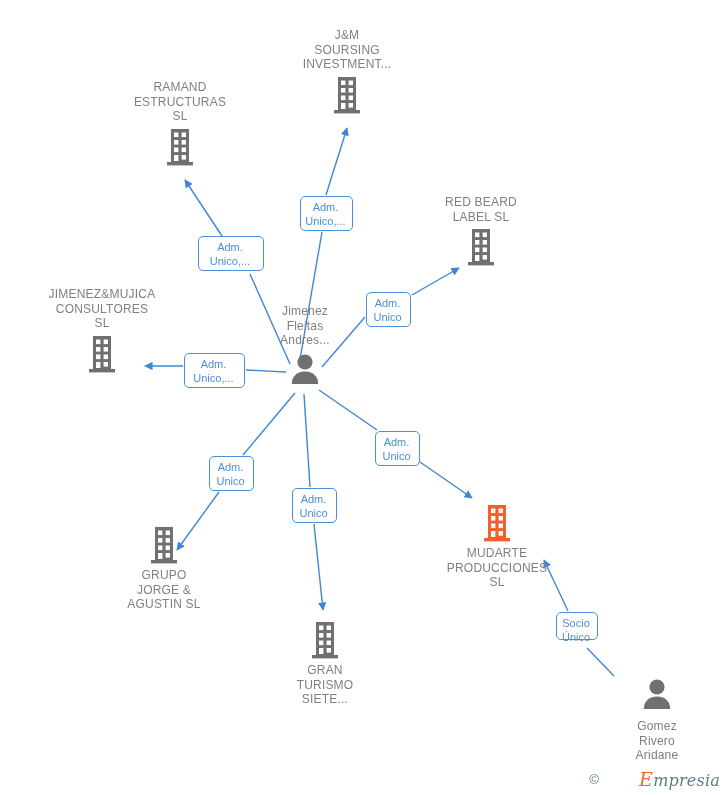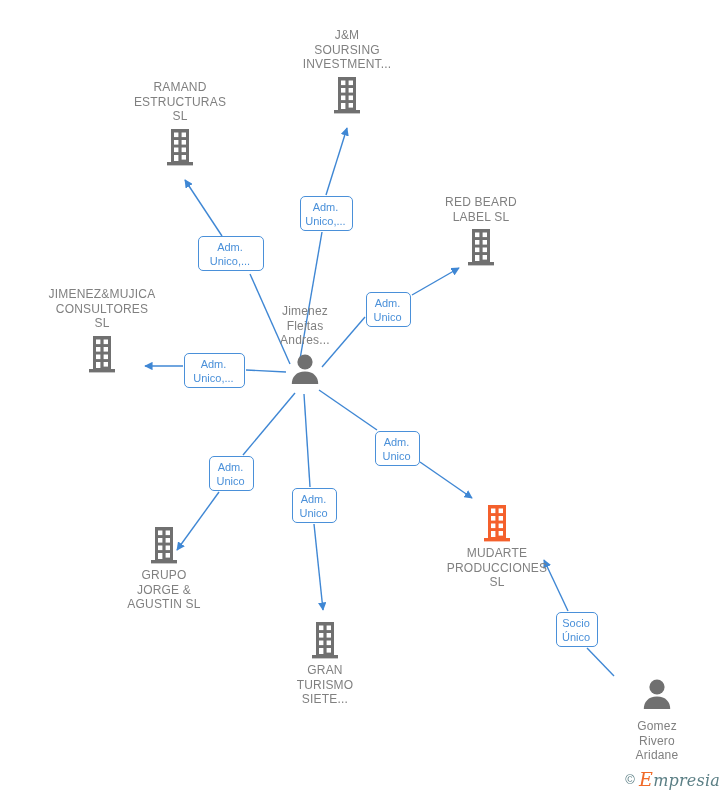--- a/index.html
+++ b/index.html
@@ -73,20 +73,21 @@
   }
   #watermark .copy {
     font-size: 13px;
     color: #5b7f85;
   }
   #watermark .brand {
     font-family: "DejaVu Serif", serif;
     font-style: italic;
     font-size: 16px;
     color: #5b7f85;
+    margin-left: 36px;
   }
   #watermark .brand .cap {
     color: #f06a28;
     font-size: 19px;
   }
 </style>
 </head>
 <body>
 
 <div id="canvas">
@@ -298,21 +299,21 @@
 
   <div class="edge-label" style="left:375px; top:431px; width:45px; height:35px;">Adm.
 Unico</div>
 
   <div class="edge-label" style="left:209px; top:456px; width:45px; height:35px;">Adm.
 Unico</div>
 
   <div class="edge-label" style="left:292px; top:488px; width:45px; height:35px;">Adm.
 Unico</div>
 
-  <div class="edge-label" style="left:556px; top:612px; width:42px; height:35px;">Socio
+  <div class="edge-label" style="left:556px; top:612px; width:42px; height:28px;">Socio
 Único</div>
 
   <div id="watermark">
     <span class="copy">©</span>
     <span class="brand"><span class="cap">E</span><span>mpresia</span></span>
   </div>
 
 </div>
 
 </body></html>

